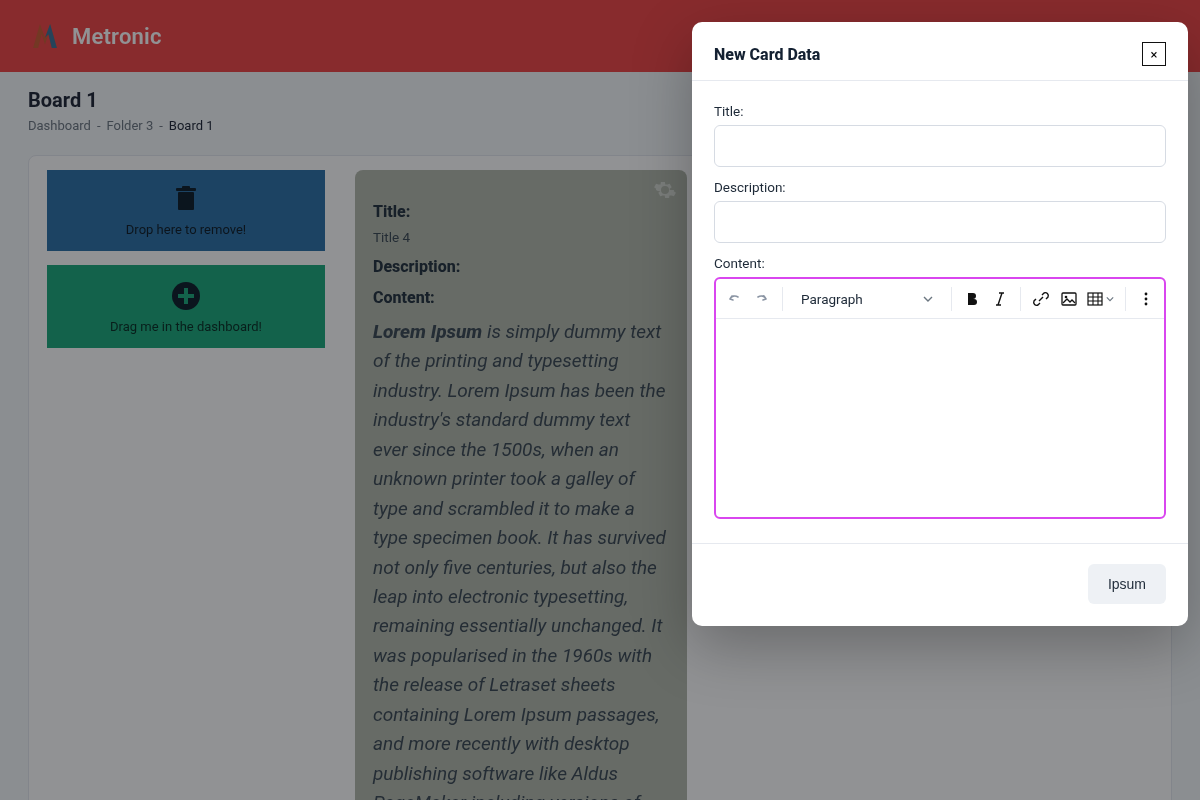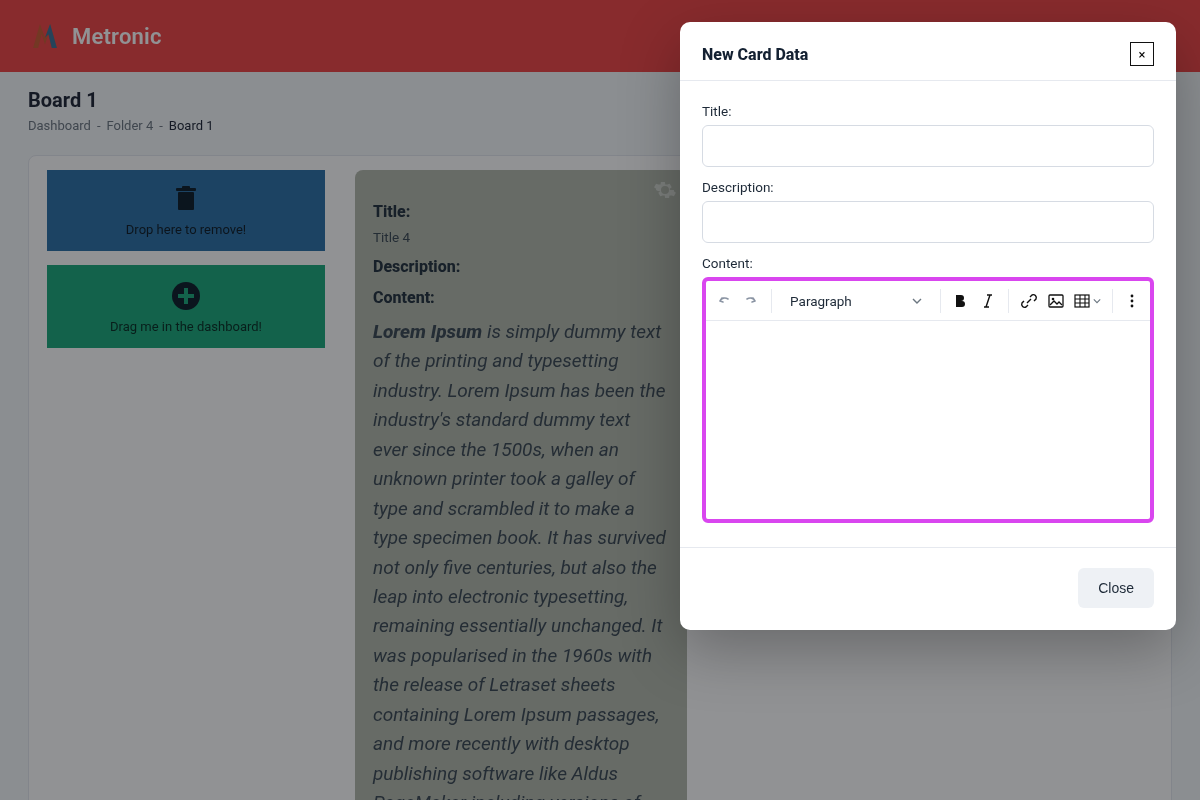--- a/index.html
+++ b/index.html
@@ -33,29 +33,29 @@
   .card h4:first-of-type { margin-top:10px; }
   .card .val { font-size:13.5px; color:#3a4752; margin-top:8px; }
   .card .content { font-size:19px; line-height:1.55; font-style:italic; color:#3a4752; margin-top:10px; }
   .card .content b { font-weight:800; }
 
   .add-col { width:224px; }
   .add-box { margin-top:425px; height:22px; border:3px solid #11a374; border-radius:8px; background:repeating-linear-gradient(45deg,#8096a5 0 4px,#7a8f9d 4px 8px); }
 
   
   .scrim { position:absolute; inset:0; background:rgba(10,14,18,.45); }
-  .modal { position:absolute; top:22px; right:24px; width:496px; background:#fff; border-radius:10px; box-shadow:0 20px 60px rgba(0,0,0,.28); display:flex; flex-direction:column; overflow:hidden;margin-left:19px; }
+  .modal { position:absolute; top:22px; right:12px; width:496px; background:#fff; border-radius:10px; box-shadow:0 20px 60px rgba(0,0,0,.28); display:flex; flex-direction:column; overflow:hidden;margin-left:19px; }
   .modal-head { display:flex; align-items:center; justify-content:space-between; padding:20px 22px 14px; }
   .modal-title { font-size:16px; font-weight:800; color:#142132; }
   .x-btn { width:24px; height:24px; border:1px solid #111; display:flex; align-items:center; justify-content:center; font-size:13px; cursor:pointer; background:#fff; }
   .hr { height:1px; background:#e6e9ef; }
   .modal-body { padding:16px 22px 6px; }
   .fld-lab { font-size:13.5px; color:#1e2a38; margin:6px 0 6px; }
   .text-in { width:100%; height:42px; border:1px solid #d6dbe3; border-radius:6px; padding:0 12px; font-size:14px; }
-  .editor { border:4px solid #d946ef; border-radius:6px; margin-top:2px; }
+  .editor { border:2px solid #d946ef; border-radius:6px; margin-top:2px; }
   .tb { display:flex; align-items:center; height:40px; border-bottom:1px solid #e6e9ef; padding:0 6px; gap:4px; }
   .tb .d { width:1px; height:24px; background:#e6e9ef; margin:0 4px; }
   .tb .ibtn { width:30px; height:30px; display:flex; align-items:center; justify-content:center; border-radius:4px; cursor:pointer; }
   .tb .ibtn svg { display:block; }
   .tb .para { flex:0 0 auto; display:flex; align-items:center; gap:60px; font-size:13.5px; color:#1e2a38; padding:0 10px; cursor:pointer; }
   .ed-area { height:198px; }
   .modal-foot { display:flex; justify-content:flex-end; padding:20px 22px 22px; }
   .close-btn { background:#eef1f5; border:none; border-radius:6px; padding:12px 20px; font-size:14px; color:#1e2a38; cursor:pointer; }
 
   
@@ -74,21 +74,21 @@
     </span>
     <span class="logo-text">Metronic</span>
   </div>
 </div>
 
 <div class="page">
   <h1 class="page-title">Board 1</h1>
   <nav class="crumbs">
     <a href="#">Dashboard</a>
     <span class="sep">-</span>
-    <a href="#">Folder 4</a>
+    <a href="#">Folder 3</a>
     <span class="sep">-</span>
     <span class="current">Board 1</span>
   </nav>
 
   <div class="canvas">
     <div class="side-col">
       <div class="drop-tile">
         <div class="ic">
           <svg width="22" height="26" viewBox="0 0 22 26">
               <rect x="3" y="6" width="16" height="18" rx="1" fill="#0b1c29"></rect>
@@ -204,15 +204,15 @@
               <circle cx="7" cy="7" r="1.4" fill="#111"></circle>
               <circle cx="7" cy="12" r="1.4" fill="#111"></circle>
             </svg>
         </div>
       </div>
       <div class="ed-area"></div>
     </div>
   </div>
   <div class="hr" style="margin-top:18px"></div>
   <div class="modal-foot">
-    <button class="close-btn">Close</button>
+    <button class="close-btn">Ipsum</button>
   </div>
 </div>
 
 </body></html>

